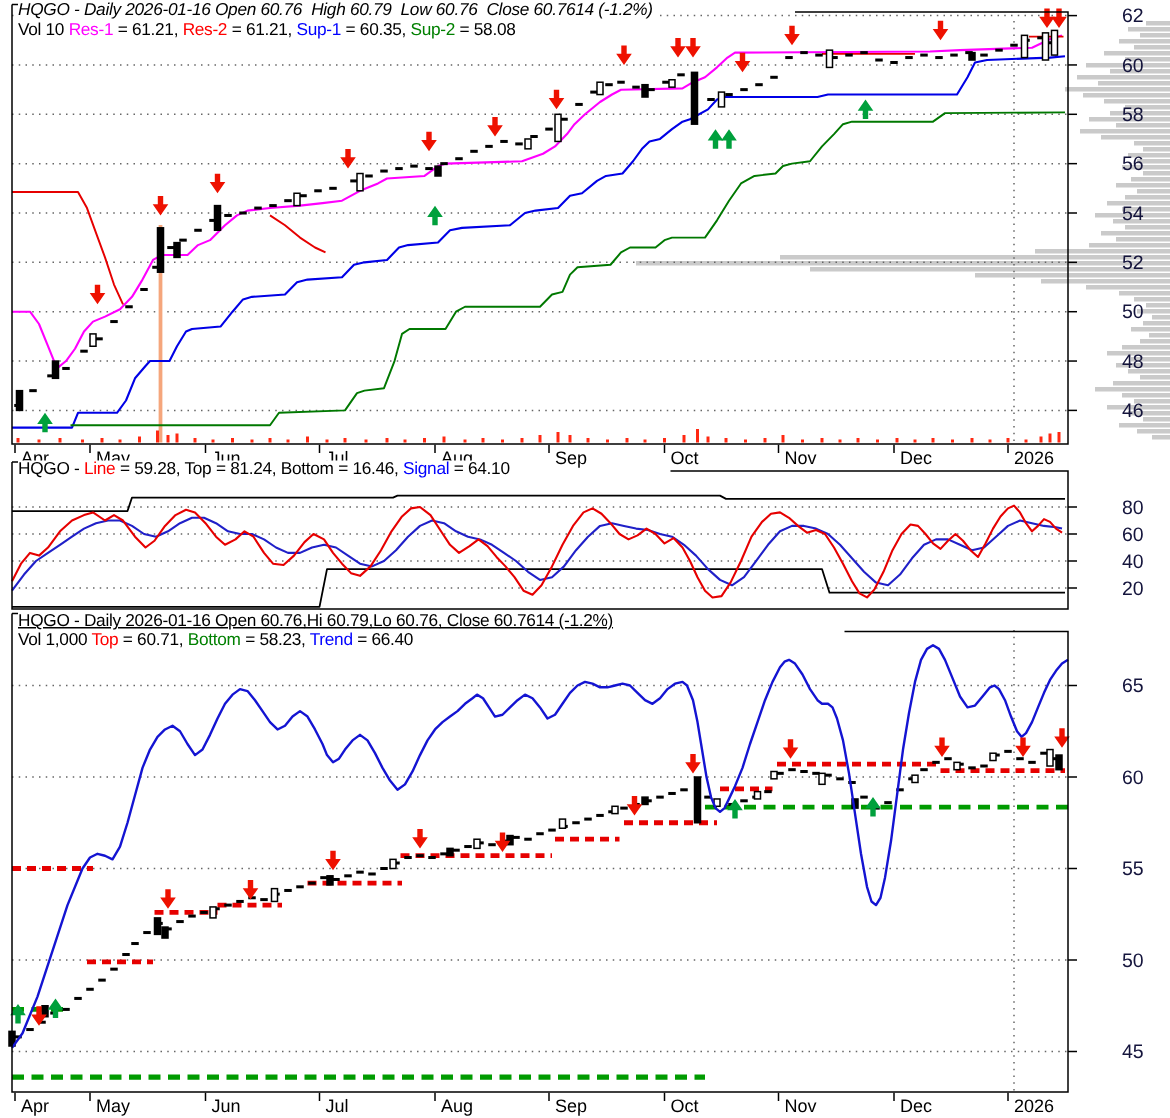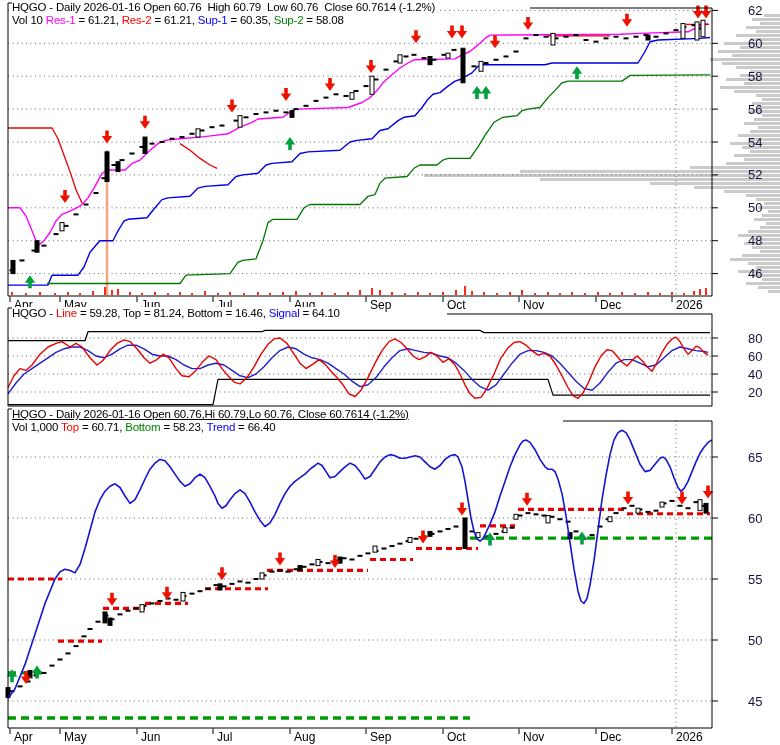--- a/index.html
+++ b/index.html
@@ -536,18 +536,18 @@
         <text x="447" y="741" font-size="12" fill="#000000">Oct</text>
         <line x1="519" y1="728.5" x2="519" y2="734" stroke="#000"></line>
         <text x="523" y="741" font-size="12" fill="#000000">Nov</text>
         <line x1="596" y1="728.5" x2="596" y2="734" stroke="#000"></line>
         <text x="600" y="741" font-size="12" fill="#000000">Dec</text>
         <line x1="672" y1="728.5" x2="672" y2="734" stroke="#000"></line>
         <text x="676" y="741" font-size="12" fill="#000000">2026</text>
       </g>
     </svg>
 
-  <div class="hdr" id="p1h1" style="left:12px;top:1px;">HQGO - Daily 2026-01-16 Open 60.76  High 60.79  Low 60.76  Close 60.7614 (-1.2%)</div>
+  <div class="hdr" id="p1h1" style="left:12px;top:1px;font-style:italic;">HQGO - Daily 2026-01-16 Open 60.76  High 60.79  Low 60.76  Close 60.7614 (-1.2%)</div>
   <div class="hdr" id="p1h2" style="left:12px;top:14px;"><span style="color: rgb(0, 0, 0);">Vol 10 </span><span style="color: rgb(255, 0, 255);">Res-1</span><span style="color: rgb(0, 0, 0);"> = 61.21, </span><span style="color: rgb(255, 0, 0);">Res-2</span><span style="color: rgb(0, 0, 0);"> = 61.21, </span><span style="color: rgb(0, 0, 255);">Sup-1</span><span style="color: rgb(0, 0, 0);"> = 60.35, </span><span style="color: rgb(0, 128, 0);">Sup-2</span><span style="color: rgb(0, 0, 0);"> = 58.08</span></div>
   <div class="hdr" id="p2h1" style="left:12px;top:307px;"><span style="color: rgb(0, 0, 0);">HQGO - </span><span style="color: rgb(255, 0, 0);">Line</span><span style="color: rgb(0, 0, 0);"> = 59.28, Top = 81.24, Bottom = 16.46, </span><span style="color: rgb(0, 0, 255);">Signal</span><span style="color: rgb(0, 0, 0);"> = 64.10</span></div>
   <div class="hdr" id="p3h1" style="left:12px;top:408px;text-decoration:underline;">HQGO - Daily 2026-01-16 Open 60.76,Hi 60.79,Lo 60.76, Close 60.7614 (-1.2%)</div>
   <div class="hdr" id="p3h2" style="left:12px;top:421px;"><span style="color: rgb(0, 0, 0);">Vol 1,000 </span><span style="color: rgb(255, 0, 0);">Top</span><span style="color: rgb(0, 0, 0);"> = 60.71, </span><span style="color: rgb(0, 128, 0);">Bottom</span><span style="color: rgb(0, 0, 0);"> = 58.23, </span><span style="color: rgb(0, 0, 255);">Trend</span><span style="color: rgb(0, 0, 0);"> = 66.40</span></div>
 </div>
 
 </body></html>

